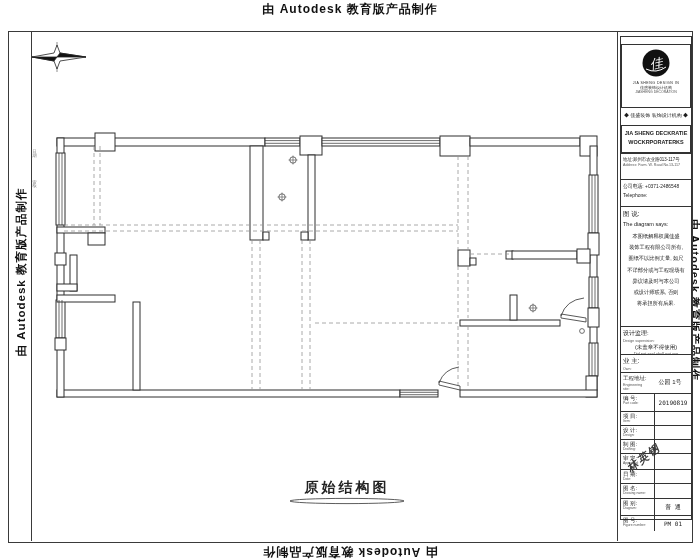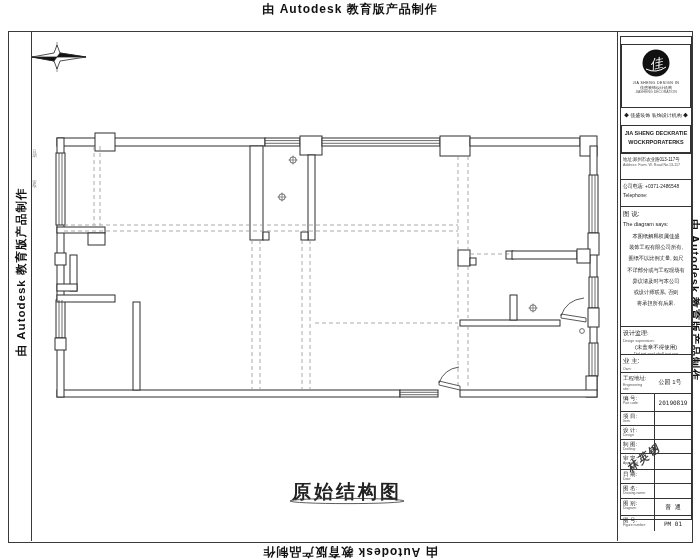--- a/index.html
+++ b/index.html
@@ -19,21 +19,21 @@
   
   .wall rect{fill:#fff;stroke:#2e2e2e;stroke-width:1;}
   .wl line{stroke:#2e2e2e;stroke-width:0.7;}
   .dash line{stroke:#949494;stroke-width:0.8;stroke-dasharray:4 3;}
   .door path{fill:none;stroke:#2e2e2e;stroke-width:0.8;}
   .door polygon{fill:#fff;stroke:#2e2e2e;stroke-width:0.8;}
   .sym circle{fill:none;stroke:#4a4a4a;stroke-width:0.8;}
   .sym line{stroke:#4a4a4a;stroke-width:0.6;}
   .compass polygon{stroke:#222;stroke-width:0.8;}
   
-  .plan-title{width:130px;text-align:center;font-size:19px;letter-spacing:3px;color:#222;font-weight:bold;}
+  .plan-title{width:130px;text-align:center;font-size:14px;letter-spacing:3px;color:#222;font-weight:bold;}
   
   .tb{left:620px;top:36px;width:70px;height:482px;border:1px solid #333;background:#fff;font-size:6px;}
   .tb .sec{position:absolute;left:0;right:0;}
   .tb .box{border:1px solid #333;}
   .tb-logo{left:5px;right:5px;top:7px;height:62px;text-align:center;}
   .tb-tagline{top:71px;height:14px;line-height:14px;text-align:center;font-size:5px;letter-spacing:0;}
   .tb-company{left:3px;right:3px;top:88px;height:23px;text-align:center;font-weight:bold;
               font-size:5.5px;line-height:9px;padding-top:3px;}
   .sec-line{border-top:1px solid #333;}
   .tb-address{top:116px;height:26px;padding:2px 2px;}

